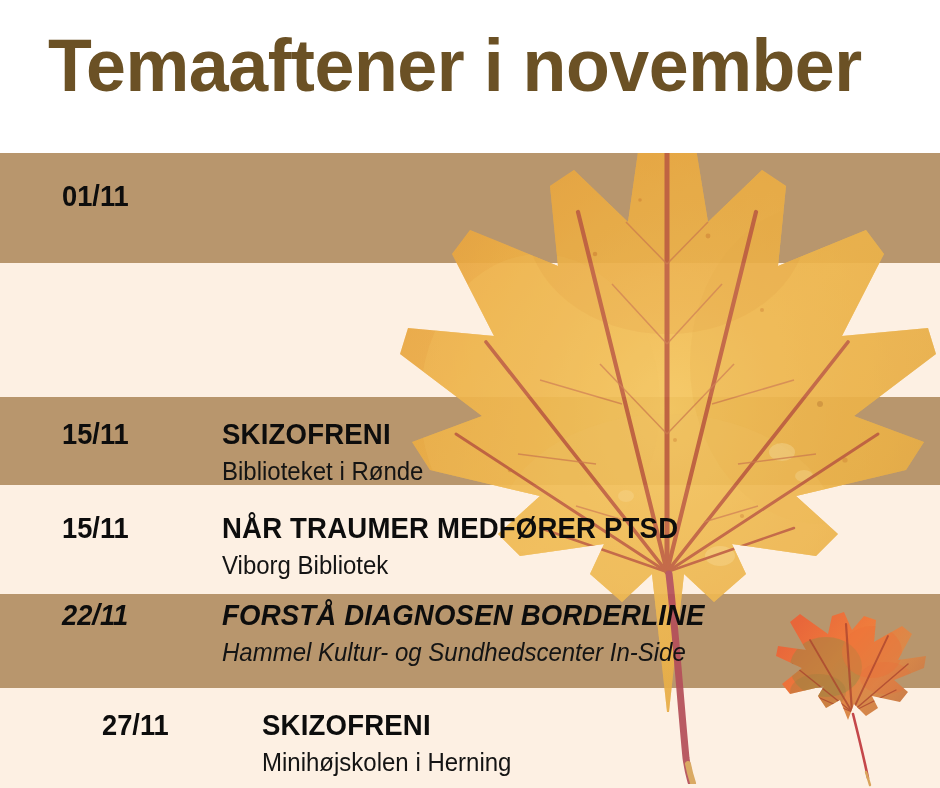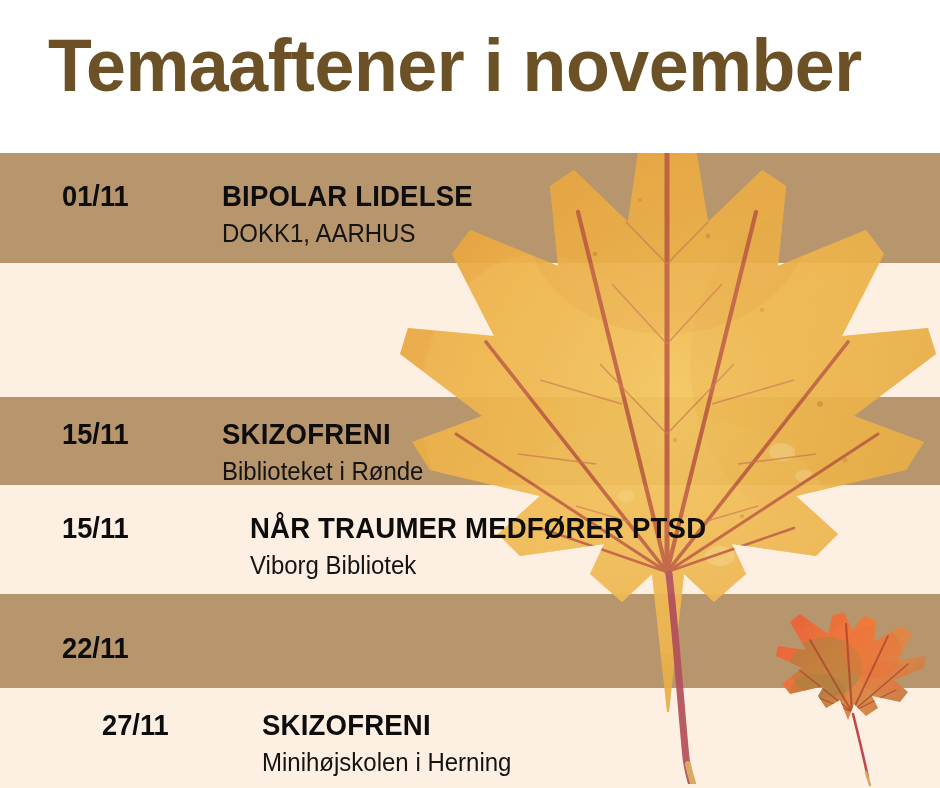--- a/index.html
+++ b/index.html
@@ -285,41 +285,41 @@
     </svg>
   </div>
 
   <div class="header" style="background: rgb(255, 255, 255);">
     <div class="poster-title" style="color: rgb(107, 81, 37);">Temaaftener i november</div>
   </div>
 
   <div class="rows">
       <div class="row" style="top: 153px; height: 110px;">
         <div class="row-date" style="top: 27px;">01/11</div>
-        <div class="row-body" style="top: 24px;">
-          <div class="row-title">BIPOLAR LIDELSE</div>
-          <div class="row-venue">DOKK1, AARHUS</div>
-        </div>
       </div>
       <div class="row" style="top: 397px; height: 88px;">
         <div class="row-date" style="top: 21px;">15/11</div>
         <div class="row-body" style="top: 18px;">
           <div class="row-title">SKIZOFRENI</div>
           <div class="row-venue">Biblioteket i Rønde</div>
         </div>
       </div>
       <div class="row" style="top: 485px; height: 109px;">
         <div class="row-date" style="top: 27px;">15/11</div>
-        <div class="row-body" style="top: 24px; margin-left: 28px;">
+        <div class="row-body" style="top: 24px;">
           <div class="row-title">NÅR TRAUMER MEDFØRER PTSD</div>
           <div class="row-venue">Viborg Bibliotek</div>
         </div>
       </div>
-      <div class="row" style="top: 611px; height: 94px;">
+      <div class="row" style="top: 578px; height: 94px; font-style: italic;">
         <div class="row-date" style="top: 21px;">22/11</div>
+        <div class="row-body" style="top: 18px;">
+          <div class="row-title">FORSTÅ DIAGNOSEN BORDERLINE</div>
+          <div class="row-venue">Hammel Kultur- og Sundhedscenter In-Side</div>
+        </div>
       </div>
       <div class="row" style="top: 688px; height: 100px; margin-left: 40px;">
         <div class="row-date" style="top: 21px;">27/11</div>
         <div class="row-body" style="top: 18px;">
           <div class="row-title">SKIZOFRENI</div>
           <div class="row-venue">Minihøjskolen i Herning</div>
         </div>
       </div>
     </div>
 

